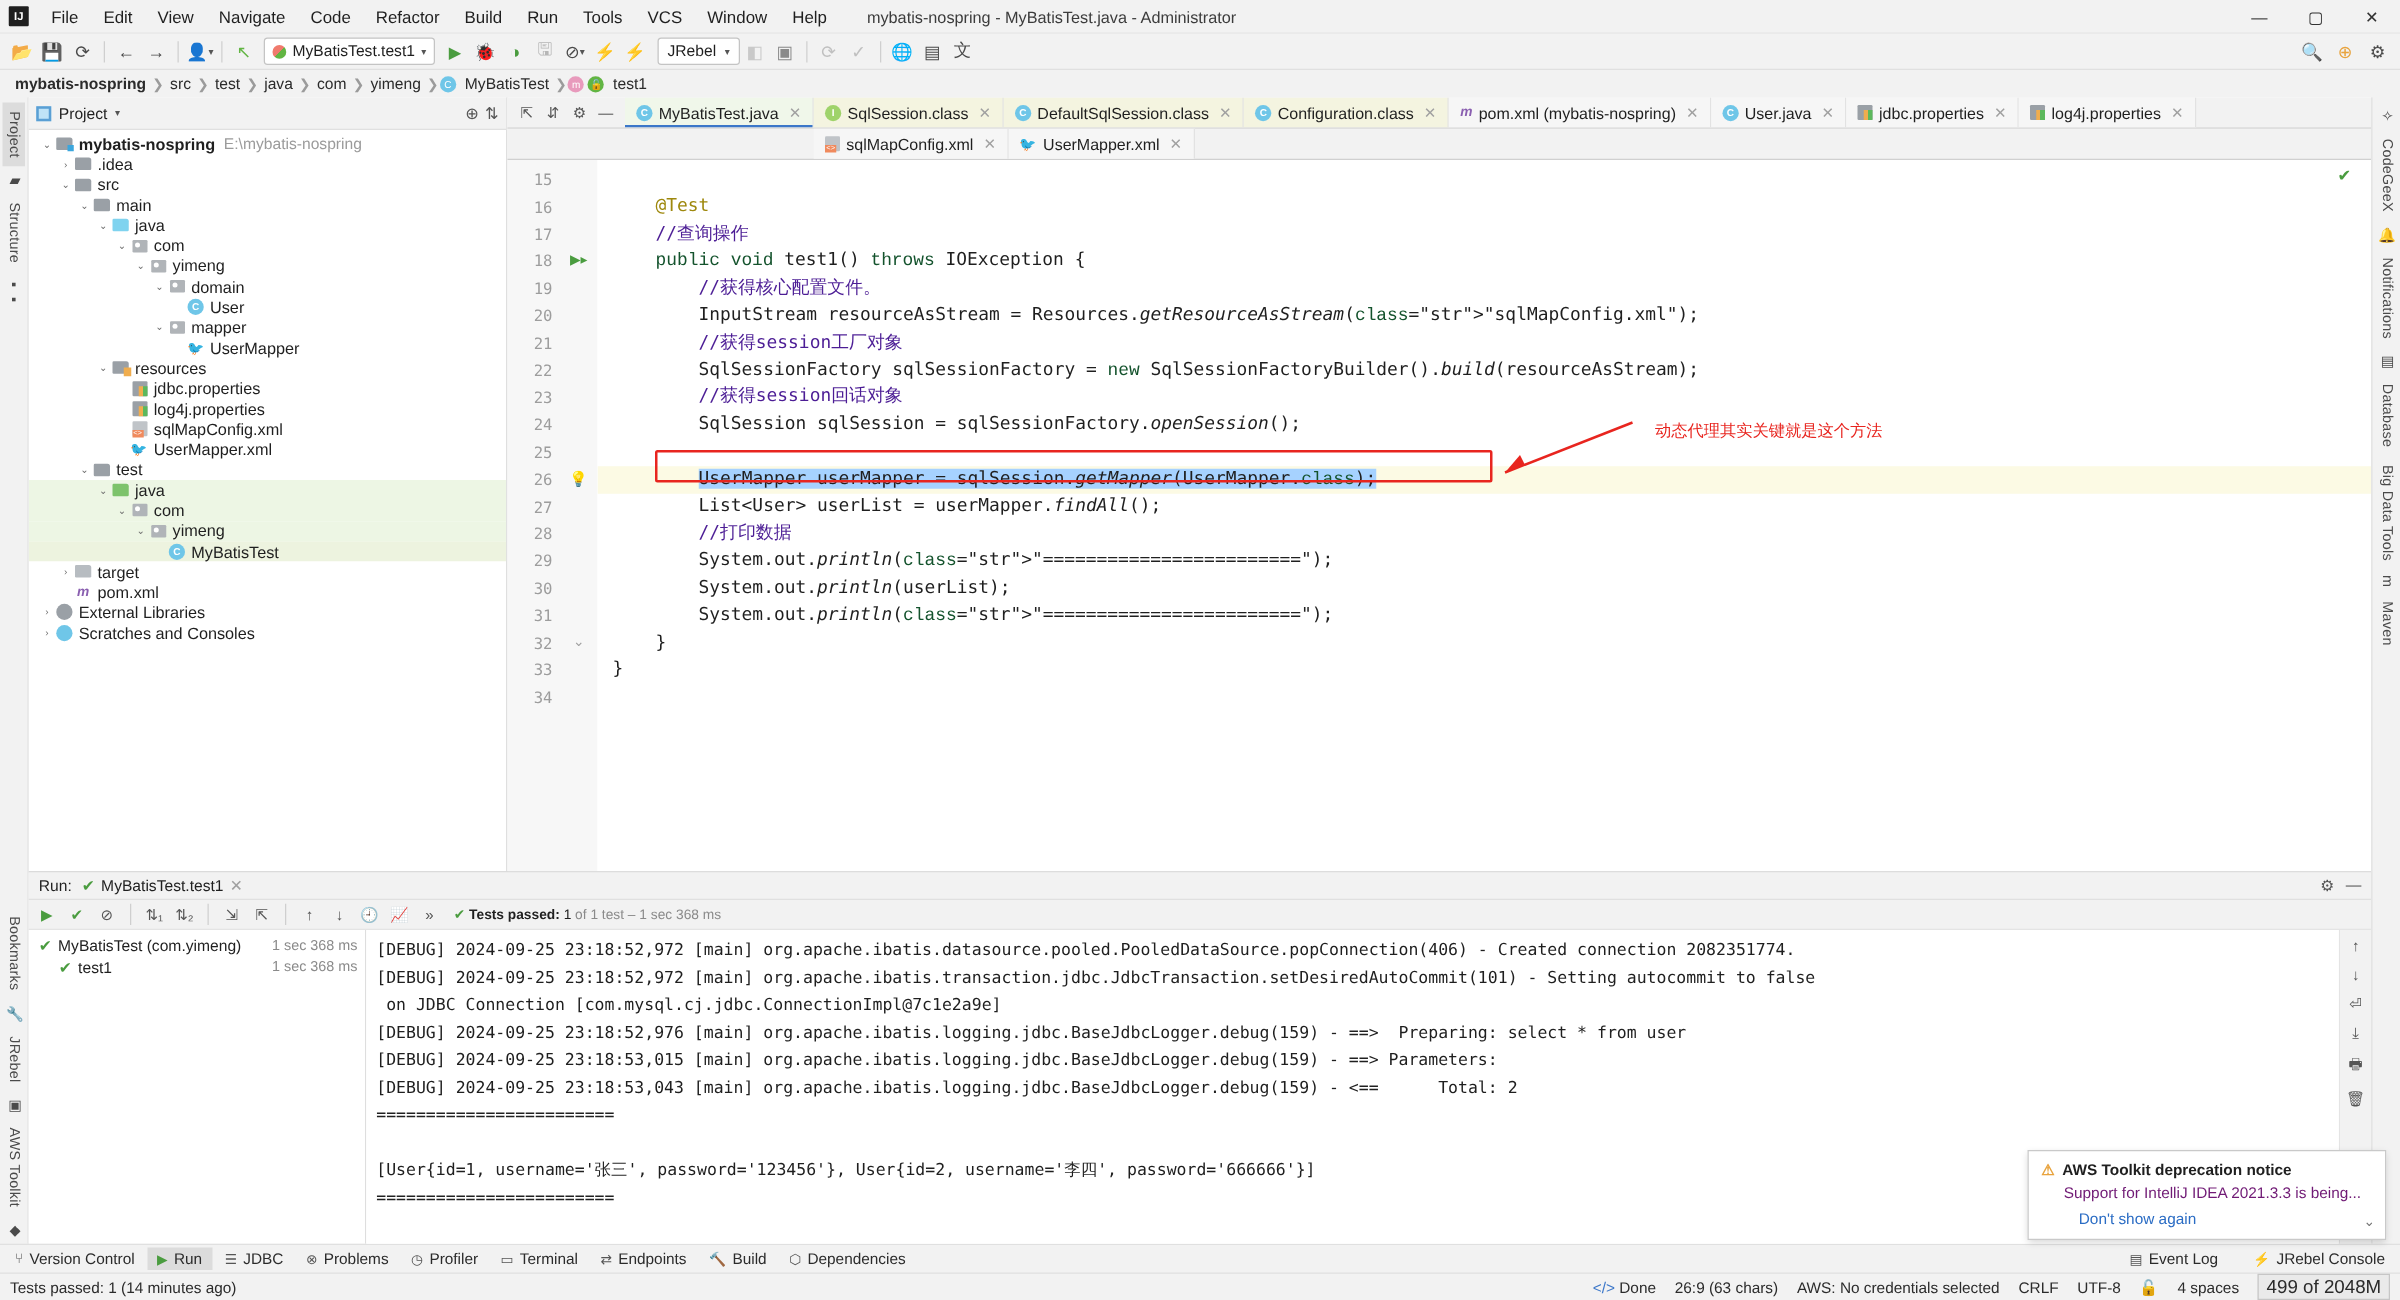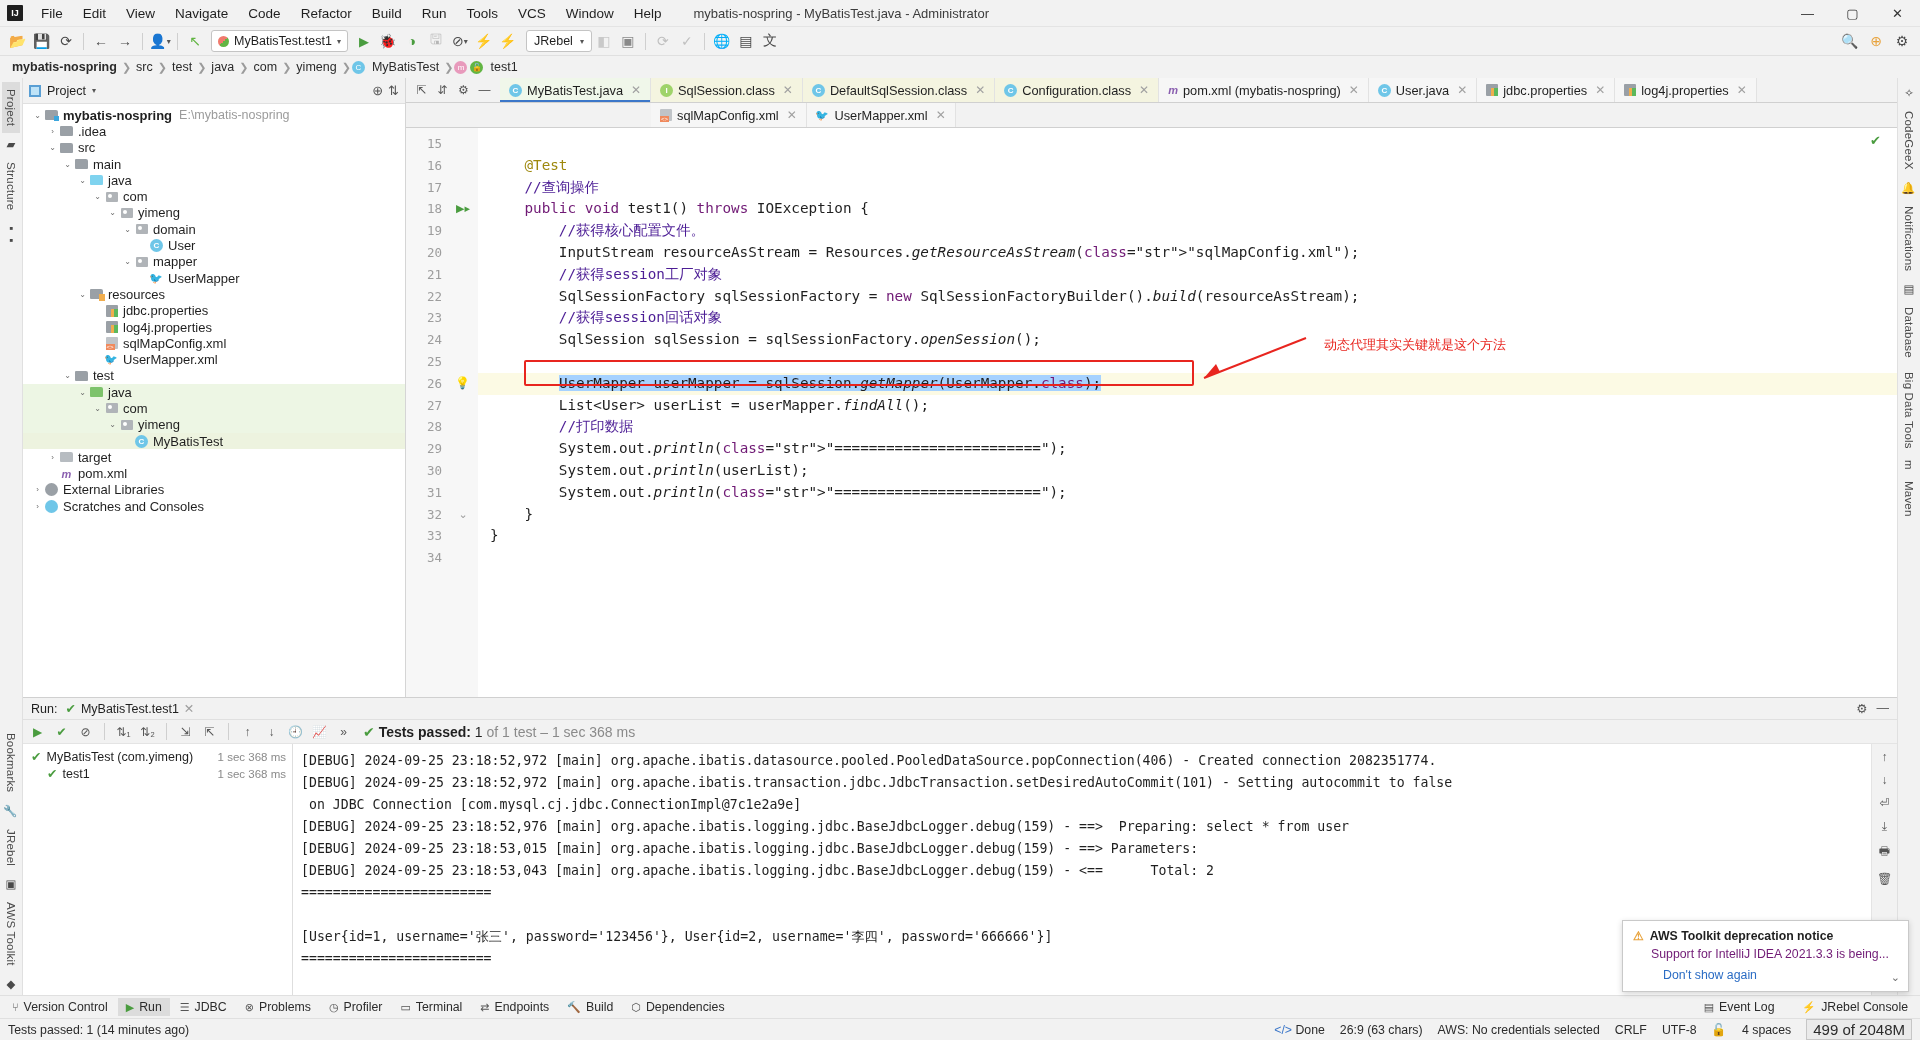--- a/index.html
+++ b/index.html
@@ -105,21 +105,21 @@
   .codearea{ flex:1 1 auto; display:flex; min-height:0; position:relative; overflow:hidden;}
   .gutter{ width:42px; flex:0 0 42px; background:#f7f7f7; text-align:right; color:#9d9d9d;
            font-family:"DejaVu Sans Mono", monospace; font-size:12.5px; padding-top:5px; }
   .gutter div{ height:21.8px; line-height:21.8px; padding-right:6px;}
   .gutter2{ width:30px; flex:0 0 30px; background:#f7f7f7; padding-top:5px; position:relative;}
   .gutter2 div{ height:21.8px; line-height:21.8px; text-align:center; font-size:11px;}
   .code{ flex:1 1 auto; font-family:"DejaVu Sans Mono", monospace; font-size:14.3px; padding-top:5px;
          position:relative; white-space:pre; overflow:hidden; background:#fff;}
   .code .ln{ height:21.8px; line-height:21.8px; padding-left:12px; }
   .code .ln.hlline{ background:#fcfae4; }
-  .kw{ color:#701a75; }
+  .kw{ color:#14532d;font-family:Liberation Mono, monospace; }
   .ann{ color:#9e880d; }
   .cmt{ color:#4c1d95; }
   .mth{ color:#1f1f1f; font-style:italic; }
   .sel-text{ background:#a6d2ff; }
   .fldmark{ color:#9d9d9d; }
   .redbox{ position:absolute; border:2px solid #e8251f; border-radius:2px; pointer-events:none;}
   .arrow-svg{ position:absolute; pointer-events:none;}
   .note{ position:absolute; color:#e8251f; font-size:13px; font-family:"Liberation Sans",sans-serif;}
   .bulb{ color:#f0b400; font-size:12px;}
   .runmark{ color:#4a9c3f; font-size:11px;}
@@ -128,21 +128,21 @@
   
   .runpanel{ height:298px; flex:0 0 298px; display:flex; flex-direction:column; background:#fff; border-top:1px solid #d0d0d0;}
   .run-head{ height:22px; background:#f2f2f2; display:flex; align-items:center; padding:0 8px; font-size:12.5px; gap:8px;
              border-bottom:1px solid #e0e0e0;}
   .run-head .rtab{ display:flex; align-items:center; gap:5px; }
   .run-head .right{ margin-left:auto; display:flex; gap:9px; color:#555;}
   .run-body{ flex:1 1 auto; display:flex; min-height:0;}
   .run-toolbar{ height:24px; display:flex; align-items:center; gap:3px; padding:0 4px; background:#f2f2f2;
                 border-bottom:1px solid #e4e4e4;}
   .run-toolbar .ti{ width:21px;height:20px;display:flex;align-items:center;justify-content:center;font-size:12px;color:#555;}
-  .status-line{ font-size:14px; margin-left:6px; }
+  .status-line{ font-size:11px; margin-left:6px; }
   .status-line b{ font-weight:bold; }
   .status-line .dim{ color:#8a8a8a; }
   .tests-tree{ width:270px; flex:0 0 270px; border-right:1px solid #dedede; background:#fff; font-size:12.5px; padding-top:4px;}
   .trow{ height:17px; display:flex; align-items:center; padding-left:8px; }
   .trow .tm{ margin-left:auto; color:#8a8a8a; font-size:11.5px; padding-right:6px;}
   .console{ flex:1 1 auto; font-family:"DejaVu Sans Mono", monospace; font-size:13.2px; padding:6px 8px;
             overflow:hidden; white-space:pre; background:#fff; line-height:22px; position:relative;}
   .console .cl{ height:22px; }
   .console-rail{ width:26px; flex:0 0 26px; background:#f2f2f2; display:flex;flex-direction:column;align-items:center;gap:9px;
                  padding-top:6px; border-left:1px solid #e4e4e4; color:#555; font-size:12px;}

